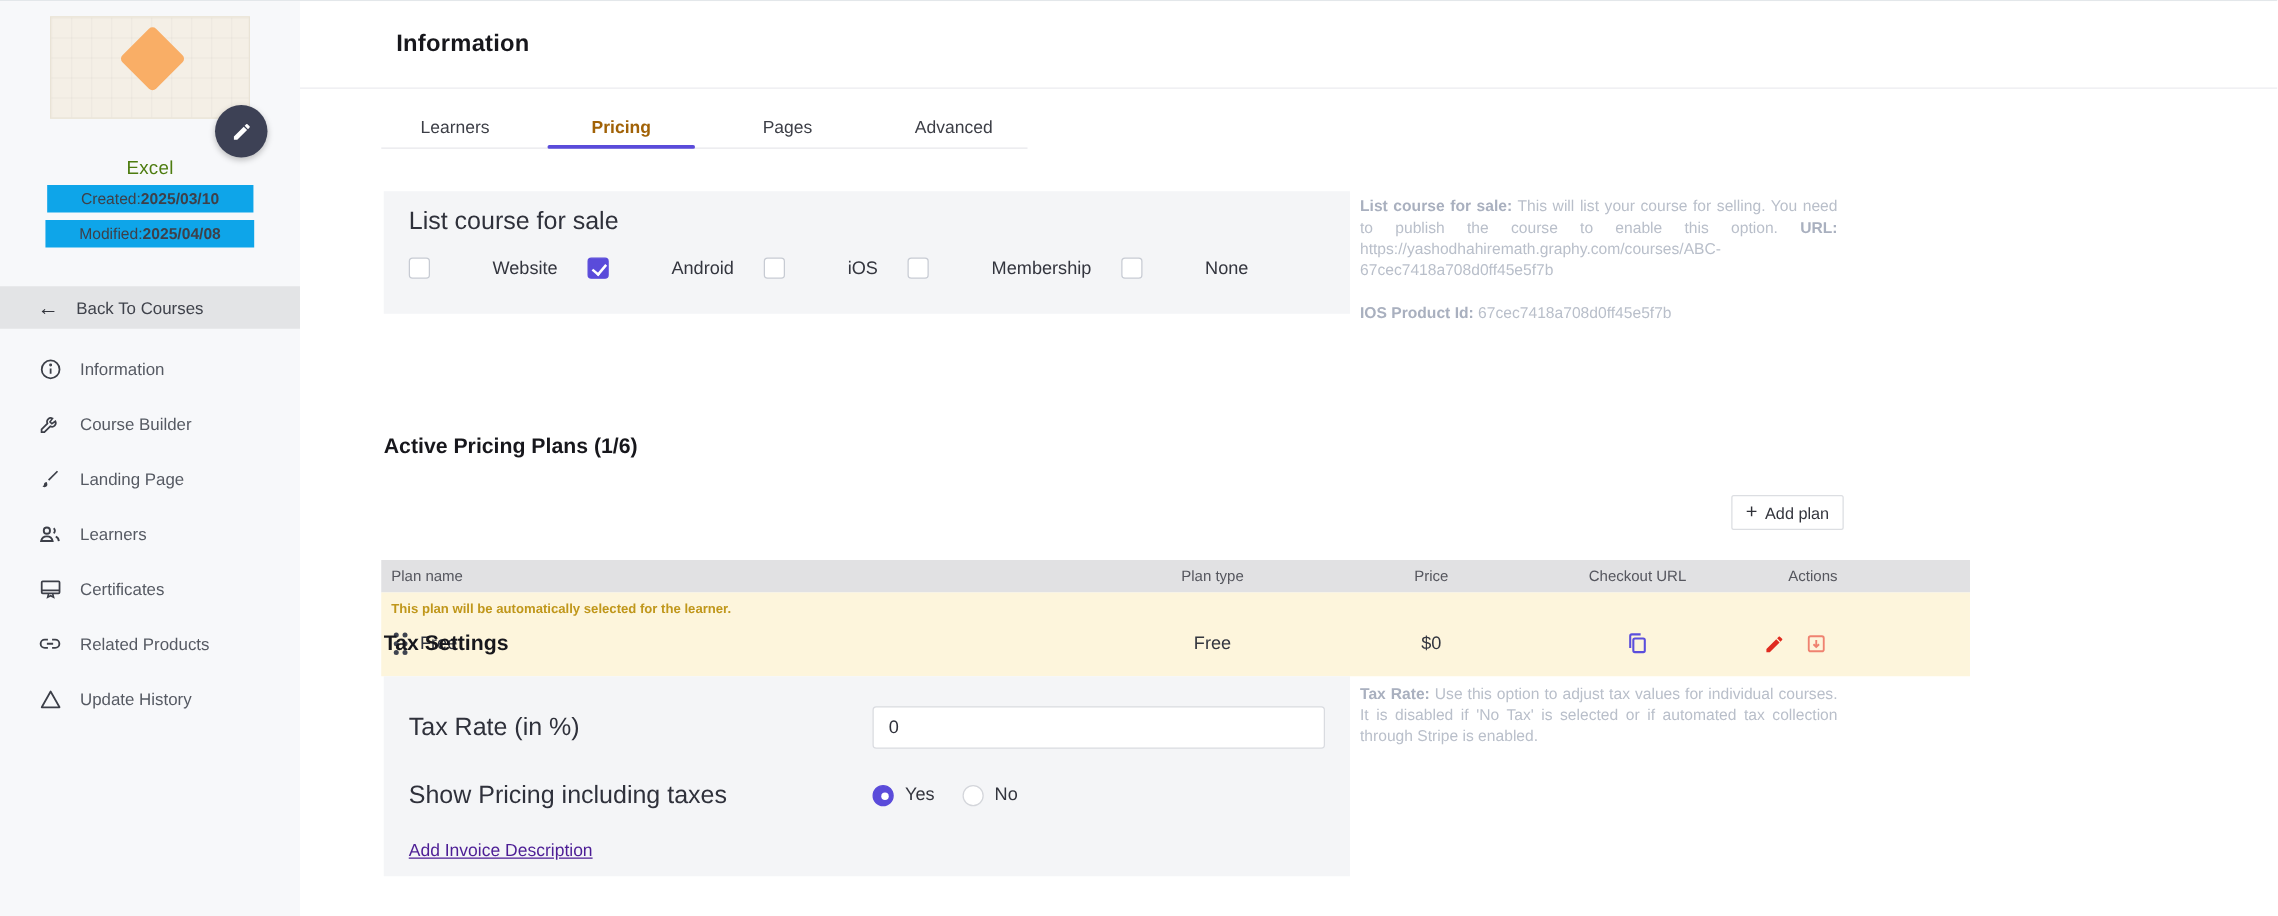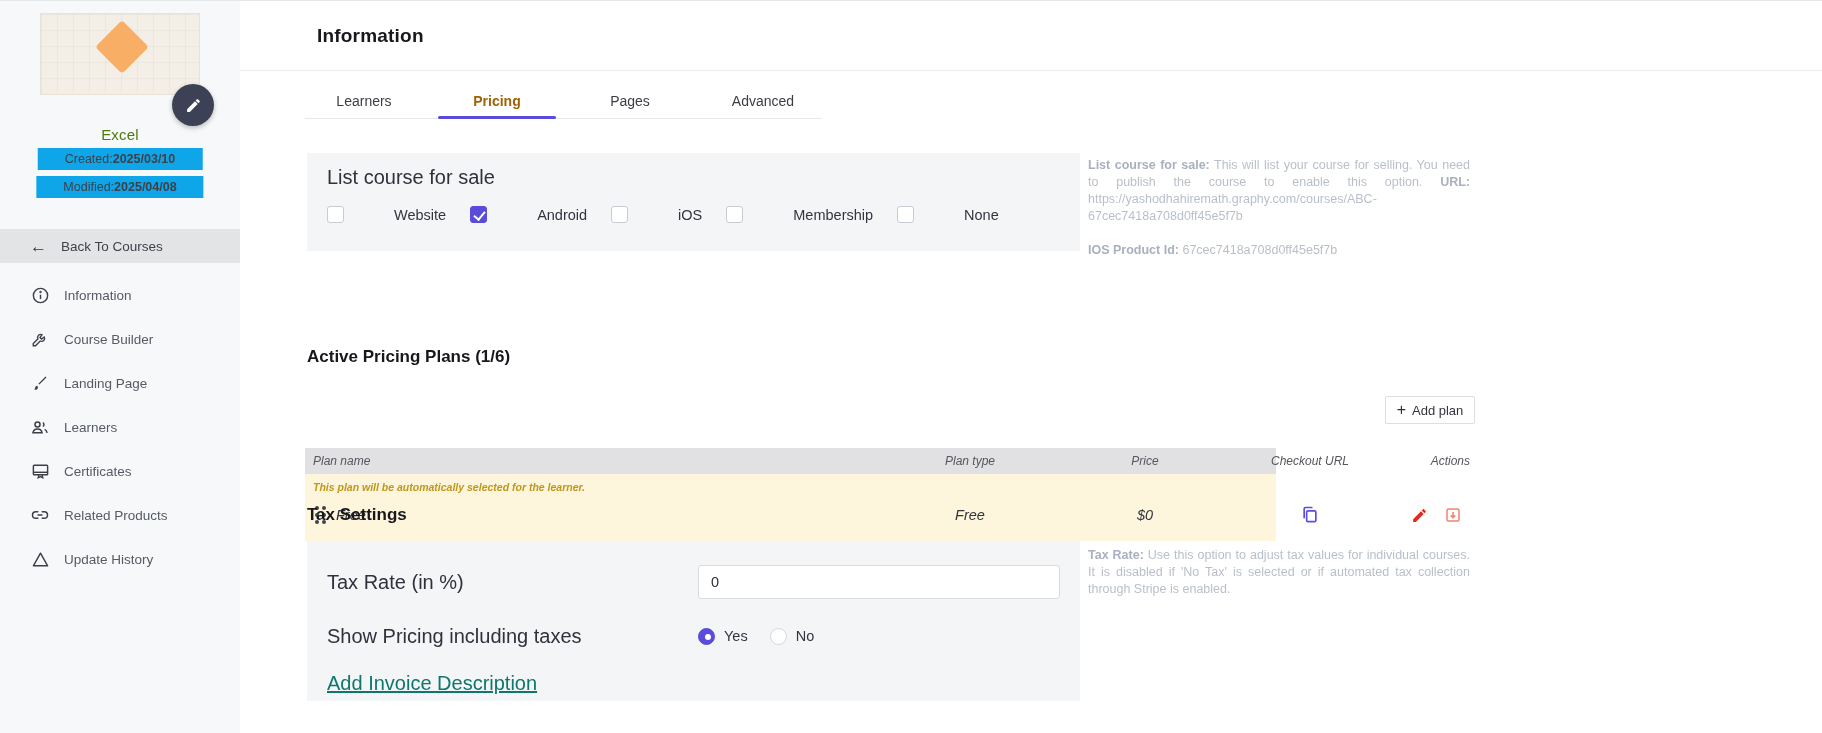--- a/index.html
+++ b/index.html
@@ -73,21 +73,21 @@
   .section-heading { position:absolute; font-size:17px; font-weight:bold; color:#17171c; }
   .pricing-heading { left:67px; top:276px; }
   .tax-heading { left:67px; top:434px; }
 
   .add-plan { position:absolute; left:1145px; top:325px; width:90px; height:28px; background:#fff;
               border:1px solid #dcdee2; border-radius:2px; font-size:13px; color:#33353d;
               display:flex; align-items:center; justify-content:center; cursor:pointer;
               font-family:"Liberation Sans", sans-serif; }
   .add-plan .plus { font-size:16px; margin-right:6px; color:#2f3138; line-height:1; }
 
-  .plans-table { position:absolute; left:65px; top:377px; width:971px;font-style:italic; }
+  .plans-table { position:absolute; left:65px; top:377px; width:1271px; }
   .t-grid { display:grid; grid-template-columns:580px 170px 180px 150px 85px; align-items:center; }
   .t-head { background:#e1e1e3; height:26px; }
   .t-head .th { font-size:12px; color:#55565e; }
   .th-name { padding-left:8px; text-align:left; }
   .th-c { text-align:center; }
   .th-actions { text-align:right; }
   .t-row { background:#fdf5dc; padding:7px 0 16px; }
   .row-note { font-size:10.5px; font-weight:bold; color:#c0971b; padding-left:8px; }
   .row-main { margin-top:12px; }
   .cell-name { display:flex; align-items:center; padding-left:10px; }
@@ -113,21 +113,21 @@
                font-family:"Liberation Sans", sans-serif; }
   .radio-group { width:362px; display:flex; align-items:center; }
   .radio-opt { display:flex; align-items:center; margin-right:22px; cursor:pointer; }
   .radio { width:17px; height:17px; border-radius:50%; border:1.5px solid #d4d6db; background:#fff;
            margin-right:9px; position:relative; flex:0 0 17px; }
   .radio.selected { background:#5a4bda; border-color:#5a4bda; }
   .radio.selected::after { content:""; position:absolute; left:5.5px; top:5.5px; width:6px; height:6px;
                            border-radius:50%; background:#fff; }
   .radio-opt .rlabel { font-size:14.5px; color:#33353e; }
   .tax-line2 { margin-top:6px; height:40px; }
-  .invoice-link { display:inline-block; margin-top:16px; font-size:20px; color:#0f766e;
+  .invoice-link { display:inline-block; margin-top:16px; font-size:14px; color:#4c1d95;
                   text-decoration:underline; cursor:pointer;text-align:center; }
   .tax-help { padding-top:6px; }
 </style>
 </head>
 <body>
 
 <div class="page">
 
   <div class="sidebar">
     <div class="thumb">

